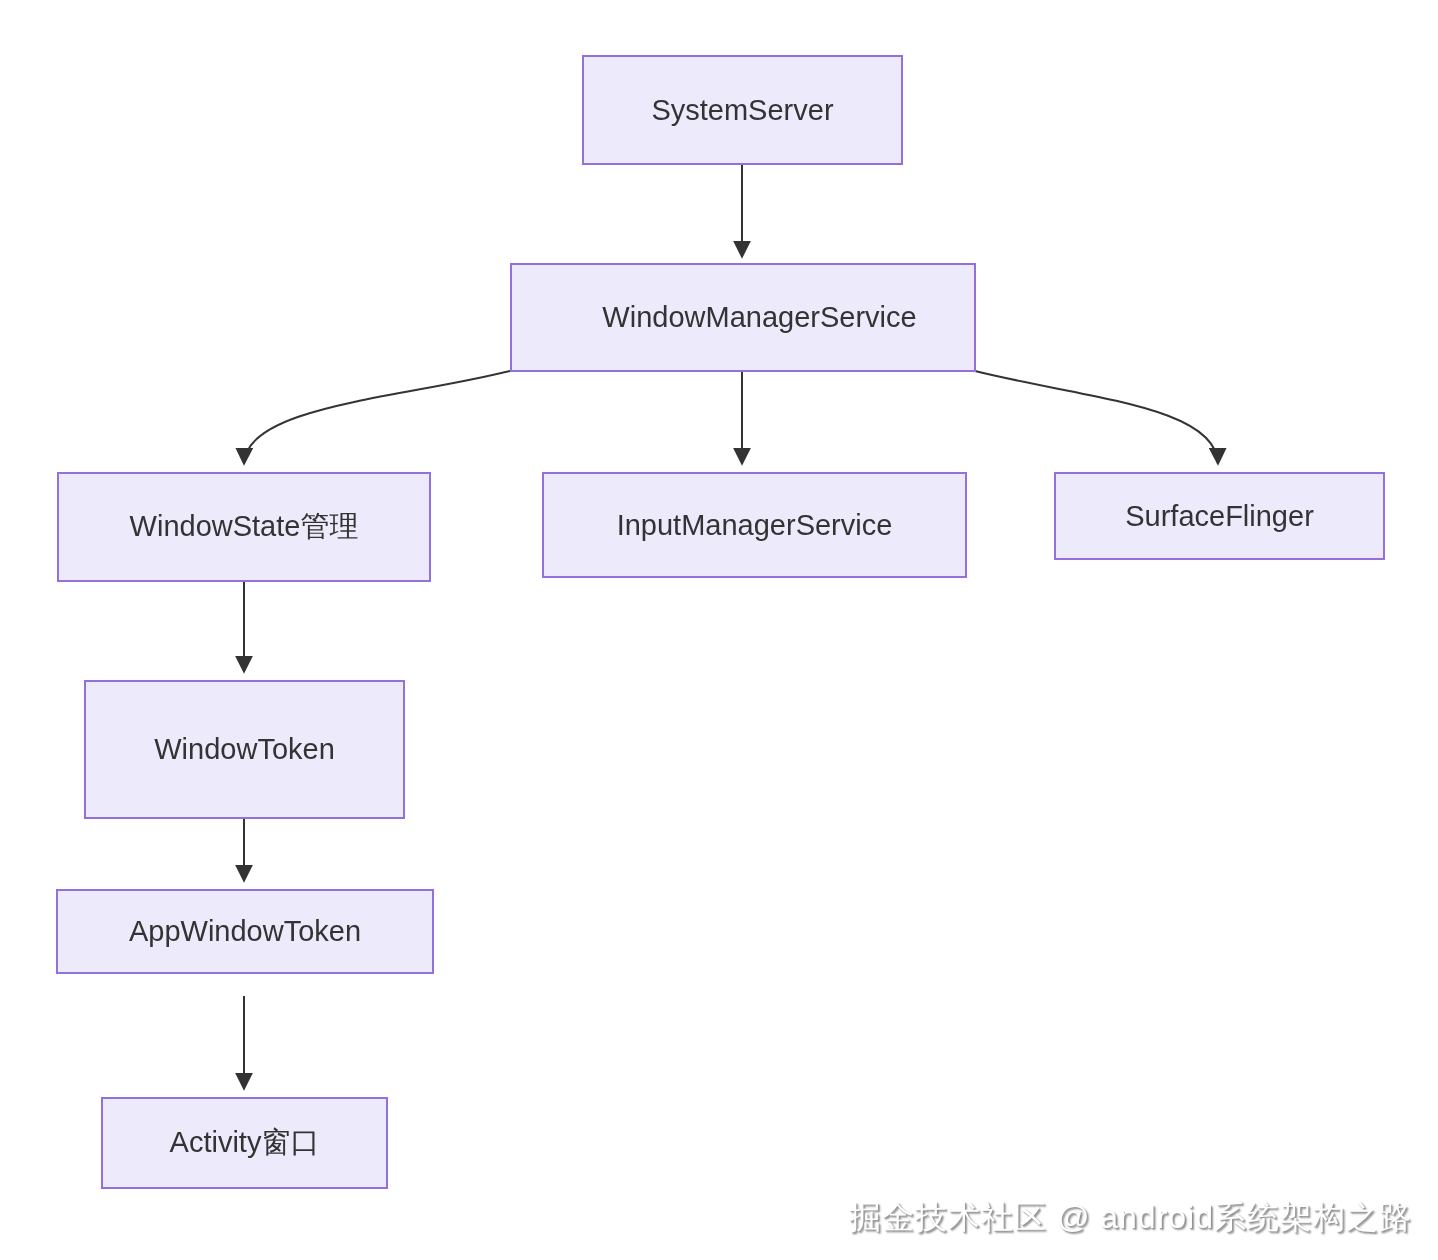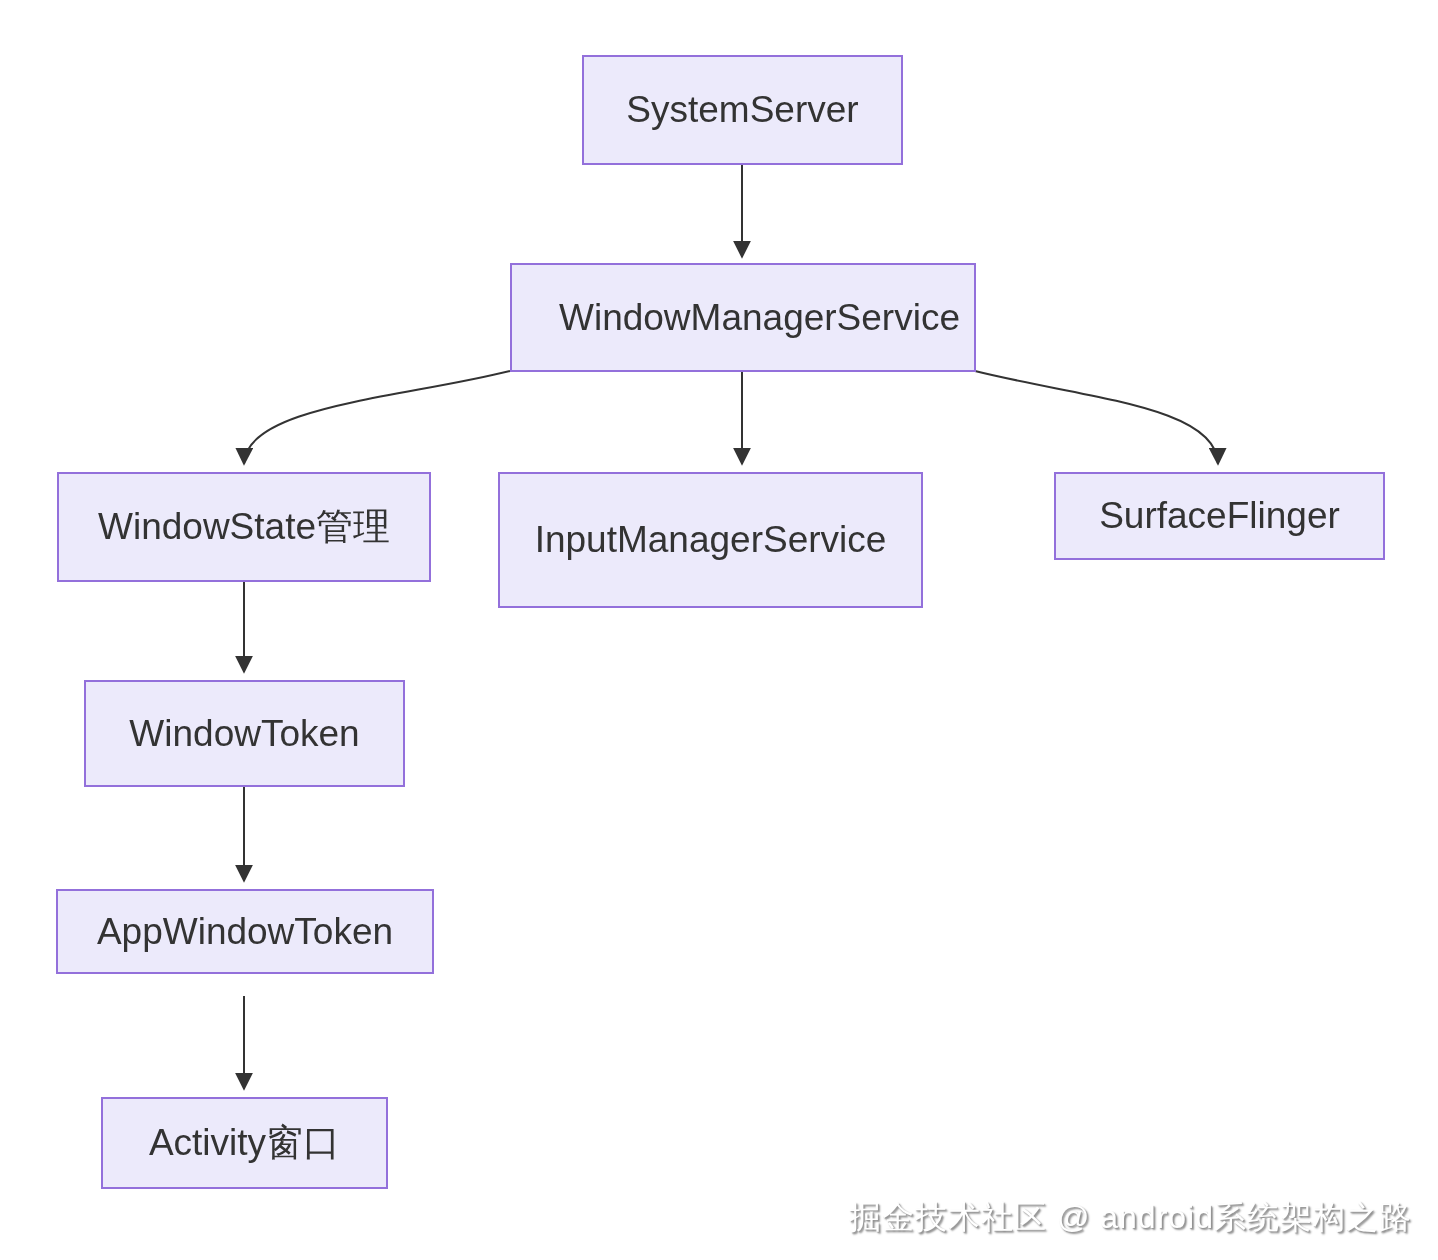--- a/index.html
+++ b/index.html
@@ -25,30 +25,30 @@
   }
   .node {
     position: absolute;
     box-sizing: border-box;
     background: #ECEAFB;
     border: 2px solid #9370DB;
     display: flex;
     align-items: center;
     justify-content: center;
     color: #333333;
-    font-size: 37px;
+    font-size: 29px;
     text-align: center;
     white-space: nowrap;
   }
   .node-systemserver         { left: 582px;  top: 55px;   width: 321px; height: 110px; }
   .node-windowmanagerservice { left: 510px;  top: 263px;  width: 466px; height: 109px; padding-left: 33px; }
   .node-windowstate          { left: 57px;   top: 472px;  width: 374px; height: 110px; }
-  .node-inputmanagerservice  { left: 498px;  top: 472px;  width: 425px; height: 136px; }
+  .node-inputmanagerservice  { left: 542px;  top: 472px;  width: 425px; height: 106px; }
   .node-surfaceflinger       { left: 1054px; top: 472px;  width: 331px; height: 88px; }
-  .node-windowtoken          { left: 84px;   top: 680px;  width: 321px; height: 107px; }
+  .node-windowtoken          { left: 84px;   top: 680px;  width: 321px; height: 139px; }
   .node-appwindowtoken       { left: 56px;   top: 889px;  width: 378px; height: 85px; }
   .node-activitywindow       { left: 101px;  top: 1097px; width: 287px; height: 92px; }
   .watermark {
     position: absolute;
     right: 26px;
     top: 1196px;
     font-size: 32px;
     font-weight: normal;
     color: #ffffff;
     text-shadow: 2px 2px 2px #8f8f8f, 1px 1px 1px #a8a8a8;

